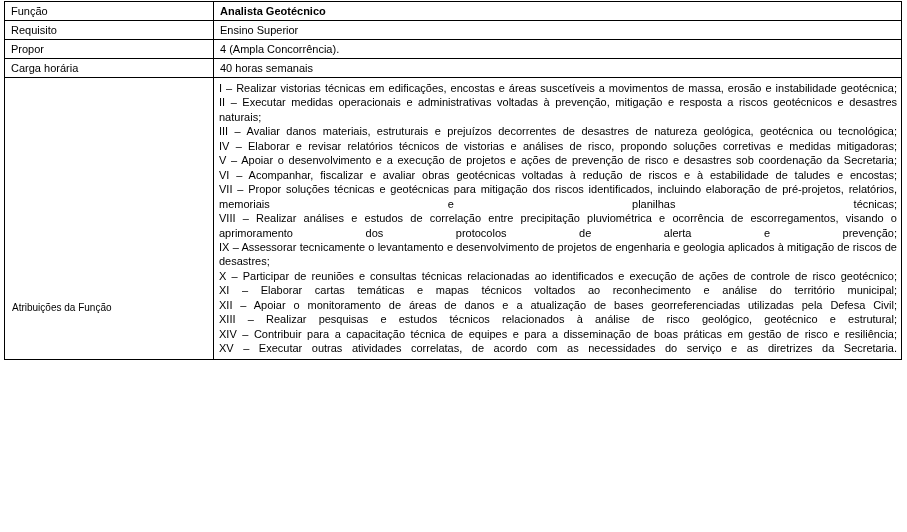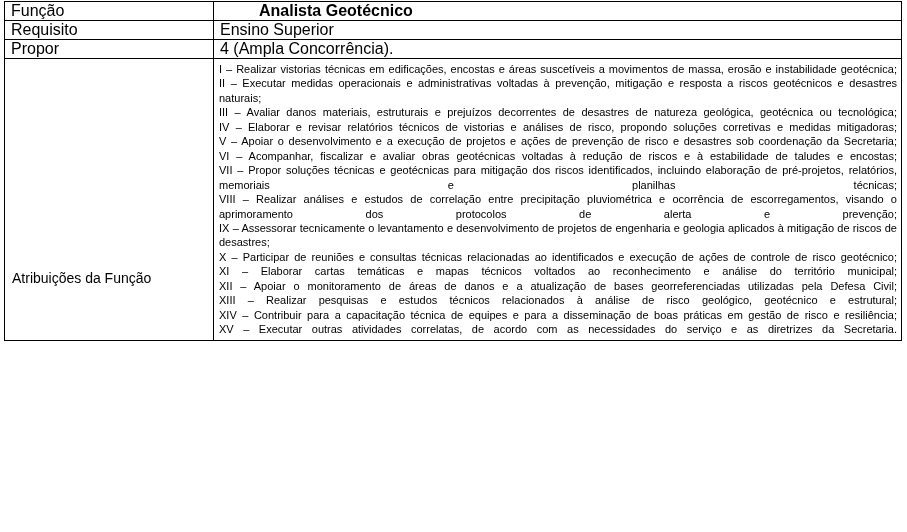--- a/index.html
+++ b/index.html
@@ -29,36 +29,36 @@
   col.label-col { width: 209px; }
   col.value-col { width: 688px; }
 
   .cell-pad {
     padding: 2px 5px 2px 6px;
   }
   .info-row td {
     height: 14px;
   }
   .info-label, .info-value {
-    font-size: 16px;
+    font-size: 11px;
     line-height: 14px;
     white-space: nowrap;
     overflow: hidden;
   }
-  .info-value.bold { font-weight: bold; margin-left: 39px; }
+  .info-value.bold { font-weight: bold; }
 
   
   .attr-label-cell {
     position: relative;
   }
   .attr-label {
     position: absolute;
-    top: 212px;
+    top: 223px;
     left: 7px;
-    font-size: 14px;
+    font-size: 10px;
     line-height: 14px;
     white-space: nowrap;
   }
   .attr-body {
     padding: 3px 4px 3px 5px;
   }
   
   .attr-item {
     margin: 0;
     font-size: 11px;
@@ -101,20 +101,28 @@
 
     <tr class="info-row">
       <td>
         <div class="cell-pad info-label">Propor</div>
       </td>
       <td>
         <div class="cell-pad info-value">4 (Ampla Concorrência).</div>
       </td>
     </tr>
 
+    <tr class="info-row">
+      <td>
+        <div class="cell-pad info-label">Carga horária</div>
+      </td>
+      <td>
+        <div class="cell-pad info-value">40 horas semanais</div>
+      </td>
+    </tr>
 
     <tr>
       <td class="attr-label-cell">
         <div class="attr-label">Atribuições da Função</div>
       </td>
       <td>
         <div class="attr-body" id="attributions-list">
             <p class="attr-item">I – Realizar vistorias técnicas em edificações, encostas e áreas suscetíveis a movimentos de massa, erosão e instabilidade geotécnica;</p>
             <p class="attr-item">II – Executar medidas operacionais e administrativas voltadas à prevenção, mitigação e resposta a riscos geotécnicos e desastres naturais;</p>
             <p class="attr-item">III – Avaliar danos materiais, estruturais e prejuízos decorrentes de desastres de natureza geológica, geotécnica ou tecnológica;</p>

